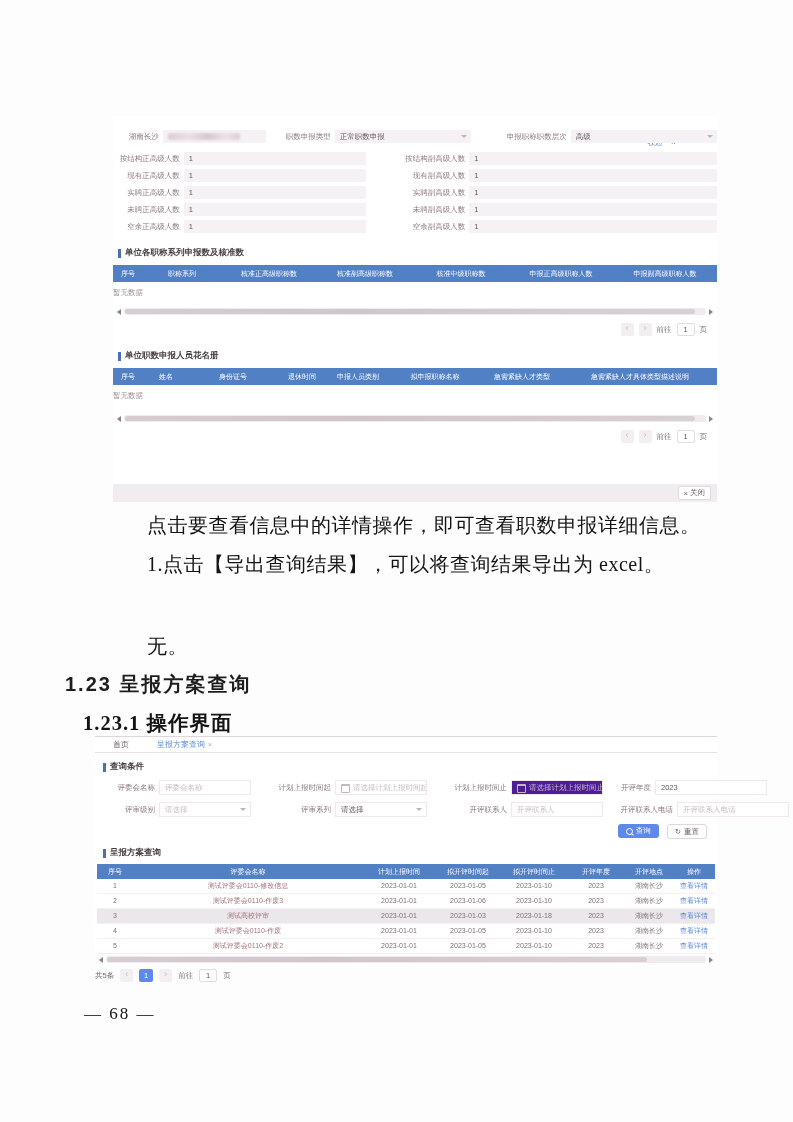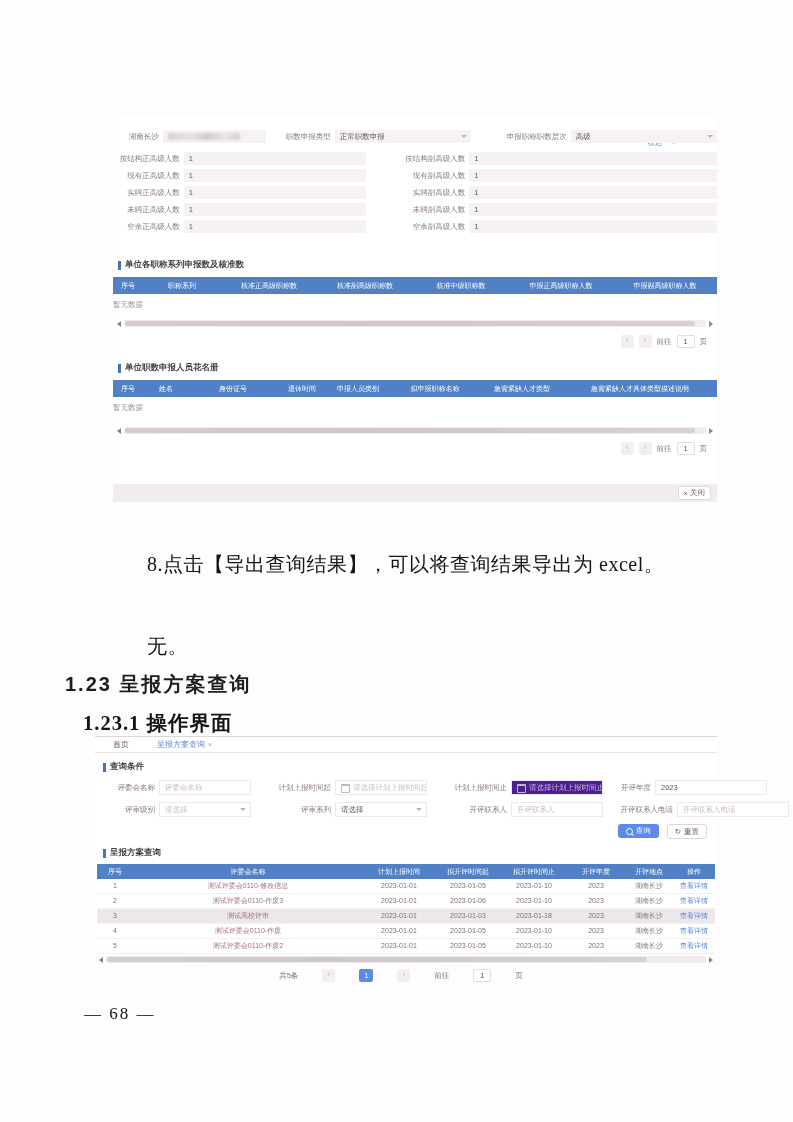--- a/index.html
+++ b/index.html
@@ -18,21 +18,21 @@
   .inp{position:relative;background:#f6f1f4;border-radius:0;height:13px;line-height:13px;
        font-size:7.5px;color:#5f565c;padding:0 5px;margin-left:4px;white-space:nowrap;overflow:hidden;}
   .caret{position:absolute;right:4px;top:5px;width:0;height:0;border-left:3px solid transparent;
          border-right:3px solid transparent;border-top:3px solid #bfb3b9;}
   .blurbar{position:absolute;left:5px;top:3px;height:7px;border-radius:2px;filter:blur(1px);
            background:linear-gradient(90deg,#d9cfd4,#e9e0e5 30%,#d4cacf 55%,#ece3e8 80%,#d9cfd4);}
   .ph{color:#c9bdc3;filter:blur(0.4px);}
   .val{color:#5f565c;}
   
   .sec-title{display:flex;align-items:center;gap:4px;font-size:8.5px;font-weight:bold;color:#453d43;
-             padding-left:5px;margin-top:24px;}
+             padding-left:5px;margin-top:12px;}
   .sec-bar{width:3px;height:9px;background:#4a6fb5;}
   
   .thead{display:flex;background:#5180c5;color:#fff;margin-top:6px;}
   .th{font-size:7px;line-height:17px;text-align:center;white-space:nowrap;overflow:hidden;}
   .empty{text-align:left;font-size:7.5px;color:#9c9097;padding:6px 0 4px 0;}
   .hscroll{display:flex;align-items:center;gap:3px;margin:6px 4px 0 4px;}
   .hs-arrow-l{width:0;height:0;border-top:3px solid transparent;border-bottom:3px solid transparent;border-right:4px solid #8d8187;}
   .hs-arrow-r{width:0;height:0;border-top:3px solid transparent;border-bottom:3px solid transparent;border-left:4px solid #8d8187;}
   .hs-track{flex:1;height:7px;background:#f0ebee;border-radius:3px;position:relative;}
   .hs-thumb{position:absolute;left:1px;top:1px;height:5px;width:98%;border-radius:3px;
@@ -63,21 +63,21 @@
                padding:0 8px;display:flex;align-items:center;gap:3px;}
   .btn-plain{background:#fff;border:1px solid #ded6da;color:#6b5e65;border-radius:3px;font-size:7.5px;
              height:13px;line-height:13px;padding:0 7px;display:flex;align-items:center;gap:3px;}
   .mag-icon{width:5px;height:5px;border:1px solid #fff;border-radius:50%;position:relative;display:inline-block;}
   .mag-icon::after{content:"";position:absolute;width:3px;height:1px;background:#fff;left:4px;top:5px;transform:rotate(40deg);}
   .trow{display:flex;height:14px;line-height:14px;font-size:7px;color:#7d7076;border-bottom:1px solid #f4eff2;}
   .trow .c{text-align:center;white-space:nowrap;overflow:hidden;}
   .cell-name{color:#a3737e;}
   .cell-link{color:#5b87d7;}
   .striped{background:#ebe7ea;}
-  .pgn2{display:flex;justify-content:center;align-items:center;gap:24px;font-size:7.5px;color:#7a6e74;
+  .pgn2{display:flex;justify-content:flex-start;align-items:center;gap:6px;font-size:7.5px;color:#7a6e74;
         padding-right:10px;margin-top:6px;}
   
   .doc{position:absolute;font-family:"Liberation Serif",serif;color:#141414;white-space:nowrap;}
   .para{font-size:20px;letter-spacing:0.5px;}
   .h-serif{font-size:20.5px;font-weight:bold;letter-spacing:1px;}
   .h-sans{font-family:"Liberation Sans",sans-serif;font-size:20px;font-weight:600;letter-spacing:2px;color:#1d1d1d;}
   .footer-num{font-size:17px;letter-spacing:2px;}
 </style>
 </head>
 <body>
@@ -200,21 +200,22 @@
     </div>
 
     <div class="closebar">
       <span class="close-btn">
         <span>×</span>
         <span>关闭</span>
       </span>
     </div>
   </div>
 
-  <div class="doc para" style="left:147px;top:551px">8.点击【导出查询结果】，可以将查询结果导出为 excel。</div>
+  <div class="doc para" style="left:147px;top:512px">点击要查看信息中的详情操作，即可查看职数申报详细信息。</div>
+  <div class="doc para" style="left:147px;top:551px">1.点击【导出查询结果】，可以将查询结果导出为 excel。</div>
   <div class="doc para" style="left:147px;top:633px">无。</div>
   <div class="doc h-sans" style="left:65px;top:671px">1.23 呈报方案查询</div>
   <div class="doc h-serif" style="left:83px;top:709px">1.23.1 操作界面</div>
 
   <div class="shot shot2">
     <div class="tabs">
       <span class="tab">首页</span>
       <span class="tab active">
         <span>呈报方案查询</span>
         <span class="tab-x">×</span>

